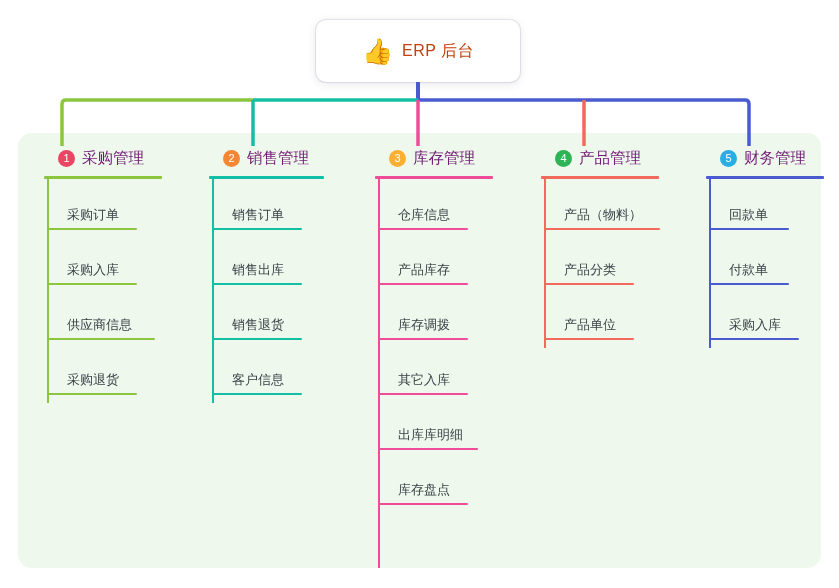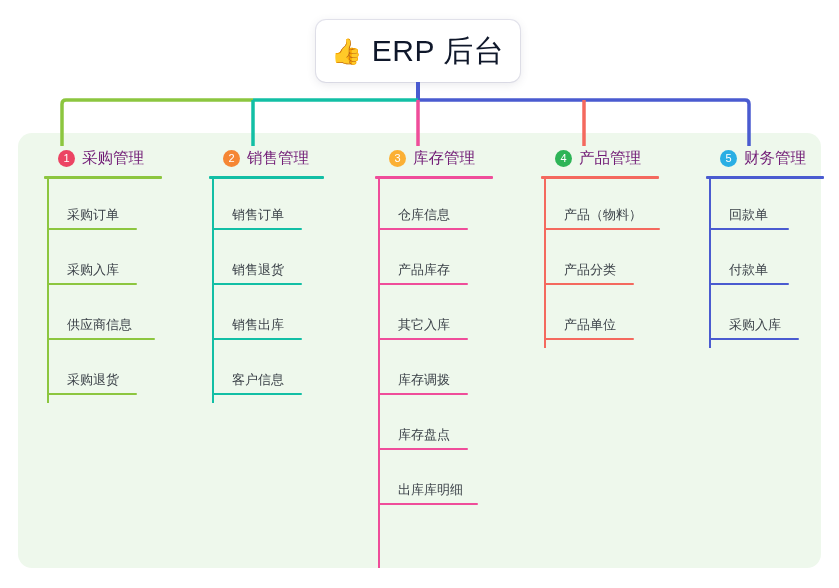--- a/index.html
+++ b/index.html
@@ -41,22 +41,22 @@
     display: flex;
     align-items: center;
     gap: 9px;
   }
   .root-emoji {
     font-size: 25px;
     line-height: 1;
     display: inline-block;
   }
   .root-title {
-    font-size: 30px;
-    color: #0f172a;
+    font-size: 16px;
+    color: #c2410c;
     letter-spacing: 0.5px;
     white-space: nowrap;
   }
 
   
   .panel {
     position: absolute;
     left: 18px;
     top: 133px;
     width: 803px;
@@ -197,25 +197,25 @@
           <span class="badge" style="background: rgb(245, 134, 52);">2</span>
           <span class="col-title">销售管理</span>
         </div>
         <div class="col-rule" style="background: rgb(18, 191, 165); width: 115px;"></div>
         <div>
           <div class="leaf">
             <span class="leaf-label">销售订单</span>
             <div class="leaf-rule" style="background: rgb(18, 191, 165); width: 90px;"></div>
           </div>
           <div class="leaf">
+            <span class="leaf-label">销售出库</span>
+            <div class="leaf-rule" style="background: rgb(18, 191, 165); width: 90px;"></div>
+          </div>
+          <div class="leaf">
             <span class="leaf-label">销售退货</span>
-            <div class="leaf-rule" style="background: rgb(18, 191, 165); width: 90px;"></div>
-          </div>
-          <div class="leaf">
-            <span class="leaf-label">销售出库</span>
             <div class="leaf-rule" style="background: rgb(18, 191, 165); width: 90px;"></div>
           </div>
           <div class="leaf">
             <span class="leaf-label">客户信息</span>
             <div class="leaf-rule" style="background: rgb(18, 191, 165); width: 90px;"></div>
           </div>
         </div>
       </div>
       <div class="column" style="left: 375px;">
         <div class="col-header">
@@ -226,35 +226,35 @@
         <div>
           <div class="leaf">
             <span class="leaf-label">仓库信息</span>
             <div class="leaf-rule" style="background: rgb(239, 77, 154); width: 90px;"></div>
           </div>
           <div class="leaf">
             <span class="leaf-label">产品库存</span>
             <div class="leaf-rule" style="background: rgb(239, 77, 154); width: 90px;"></div>
           </div>
           <div class="leaf">
+            <span class="leaf-label">库存调拨</span>
+            <div class="leaf-rule" style="background: rgb(239, 77, 154); width: 90px;"></div>
+          </div>
+          <div class="leaf">
             <span class="leaf-label">其它入库</span>
-            <div class="leaf-rule" style="background: rgb(239, 77, 154); width: 90px;"></div>
-          </div>
-          <div class="leaf">
-            <span class="leaf-label">库存调拨</span>
-            <div class="leaf-rule" style="background: rgb(239, 77, 154); width: 90px;"></div>
-          </div>
-          <div class="leaf">
-            <span class="leaf-label">库存盘点</span>
             <div class="leaf-rule" style="background: rgb(239, 77, 154); width: 90px;"></div>
           </div>
           <div class="leaf">
             <span class="leaf-label">出库库明细</span>
             <div class="leaf-rule" style="background: rgb(239, 77, 154); width: 100px;"></div>
           </div>
+          <div class="leaf">
+            <span class="leaf-label">库存盘点</span>
+            <div class="leaf-rule" style="background: rgb(239, 77, 154); width: 90px;"></div>
+          </div>
         </div>
       </div>
       <div class="column" style="left: 541px;">
         <div class="col-header">
           <span class="badge" style="background: rgb(46, 180, 87);">4</span>
           <span class="col-title">产品管理</span>
         </div>
         <div class="col-rule" style="background: rgb(244, 105, 94); width: 118px;"></div>
         <div>
           <div class="leaf">

